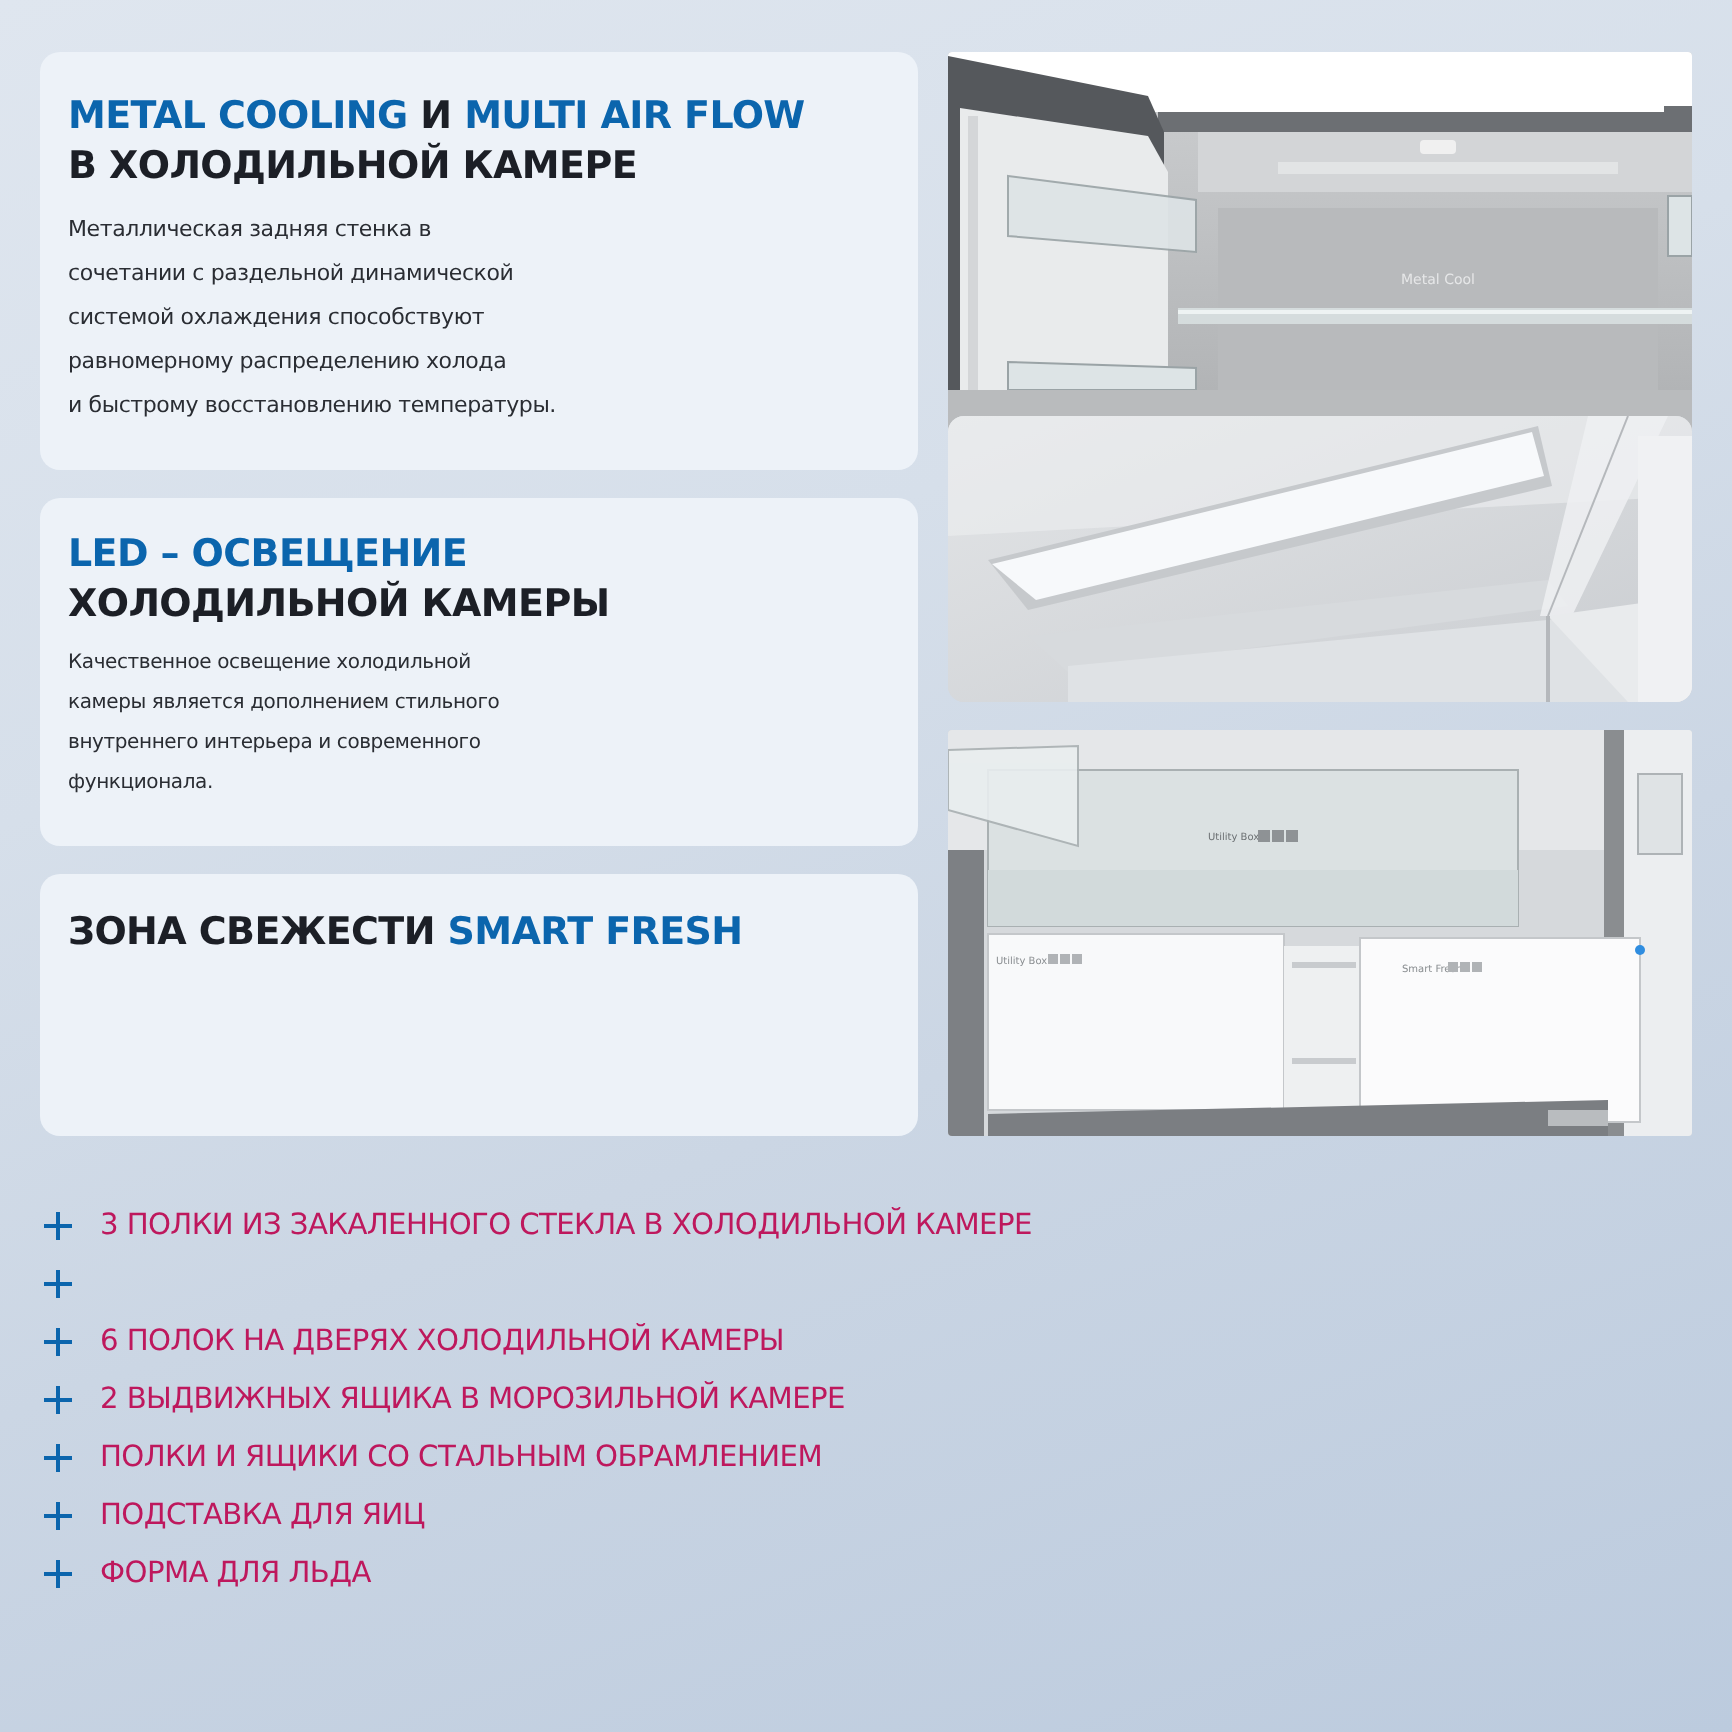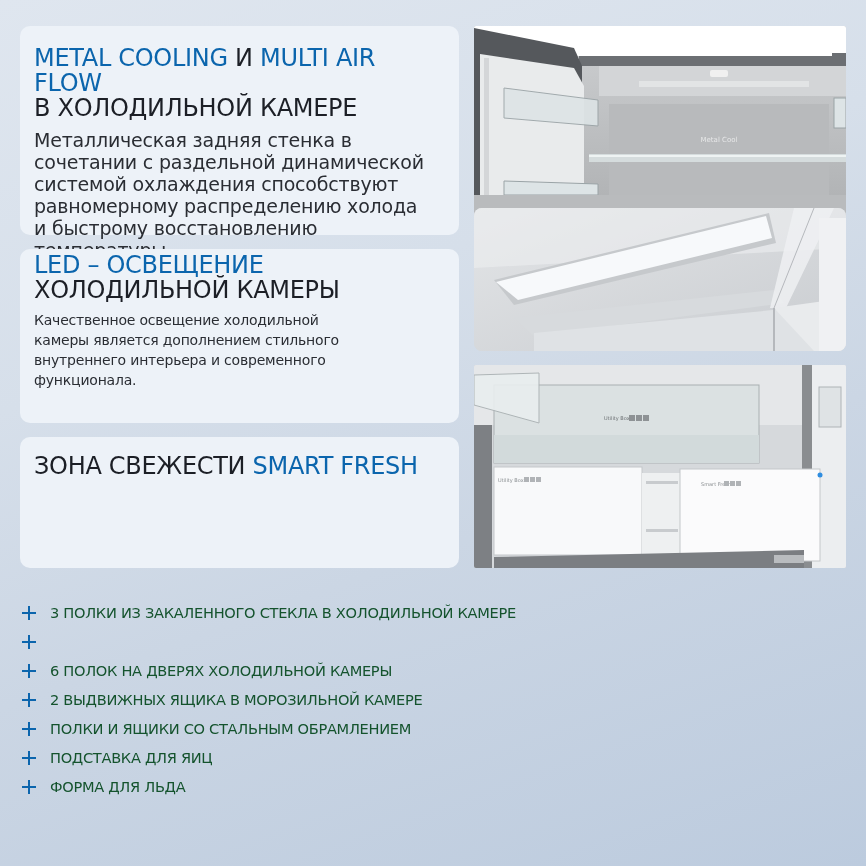--- a/index.html
+++ b/index.html
@@ -7,48 +7,48 @@
     width: 866px; height: 866px; overflow: hidden; position: relative;
     font-family: "DejaVu Sans", sans-serif;
     background: linear-gradient(160deg, #dfe6ef 0%, #d6dfea 35%, #cbd6e4 60%, #bccbde 100%);
   }
   .card {
     position: absolute; left: 20px; width: 439px;
     background: #edf2f8; border-radius: 10px;
     box-sizing: border-box; padding: 0 14px 0 14px;
   }
   .card h2 {
-    margin: 0; font-weight: normal; font-size: 24px; line-height: 25px;
+    margin: 0; font-weight: bold; font-size: 19px; line-height: 25px;
     color: #1c1f26; letter-spacing: -0.3px;
   }
   .card h2 .accent { color: #0b65ad; }
   .card p {
-    margin: 0; font-size: 19px; line-height: 22px; color: #2a2d33;
+    margin: 0; font-size: 11px; line-height: 22px; color: #2a2d33;
     letter-spacing: -0.2px; white-space: pre-line;
   }
-  .card-p2 p { font-size: 14px; line-height: 20px; }
+  .card-p2 p { font-size: 10px; line-height: 20px; }
   #card1 { top: 26px; height: 209px; }
   #card1 h2 { padding-top: 20px; }
   #card1 p { margin-top: 8px; }
   #card2 { top: 249px; height: 174px; }
-  #card2 h2 { padding-top: 4px; }
+  #card2 h2 { padding-top: 16px; }
   #card2 p { margin-top: 7px; }
   #card3 { top: 437px; height: 131px; }
   #card3 h2 { padding-top: 17px; }
   #card3 p { margin-top: 9px; }
 
   .photo { position: absolute; left: 474px; width: 372px; overflow: hidden; border-radius: 2px; }
   #photo1 { top: 26px; height: 209px; background: #b9bbbd; }
   #photo2 { top: 208px; height: 143px; background: #d4d7da; border-radius: 8px; }
   #photo3 { top: 365px; height: 203px; background: #cfd2d5; }
 
   .feat-list { position: absolute; left: 20px; top: 598px; margin: 0; padding: 0; list-style: none; }
   .feat-list li {
     display: flex; align-items: center; height: 29px;
-    font-size: 14.6px; color: #14532d; letter-spacing: -0.3px;
+    font-size: 14.6px; color: #be185d; letter-spacing: -0.3px;
   }
   .feat-list li .plus { width: 18px; height: 18px; margin-right: 12px; position: relative; flex: none; }
   .feat-list li .plus::before, .feat-list li .plus::after {
     content: ""; position: absolute; background: #0b65ad;
   }
   .feat-list li .plus::before { left: 2px; right: 2px; top: 8px; height: 2px; }
   .feat-list li .plus::after { top: 2px; bottom: 2px; left: 8px; width: 2px; }
 </style>
 </head>
 <body>

